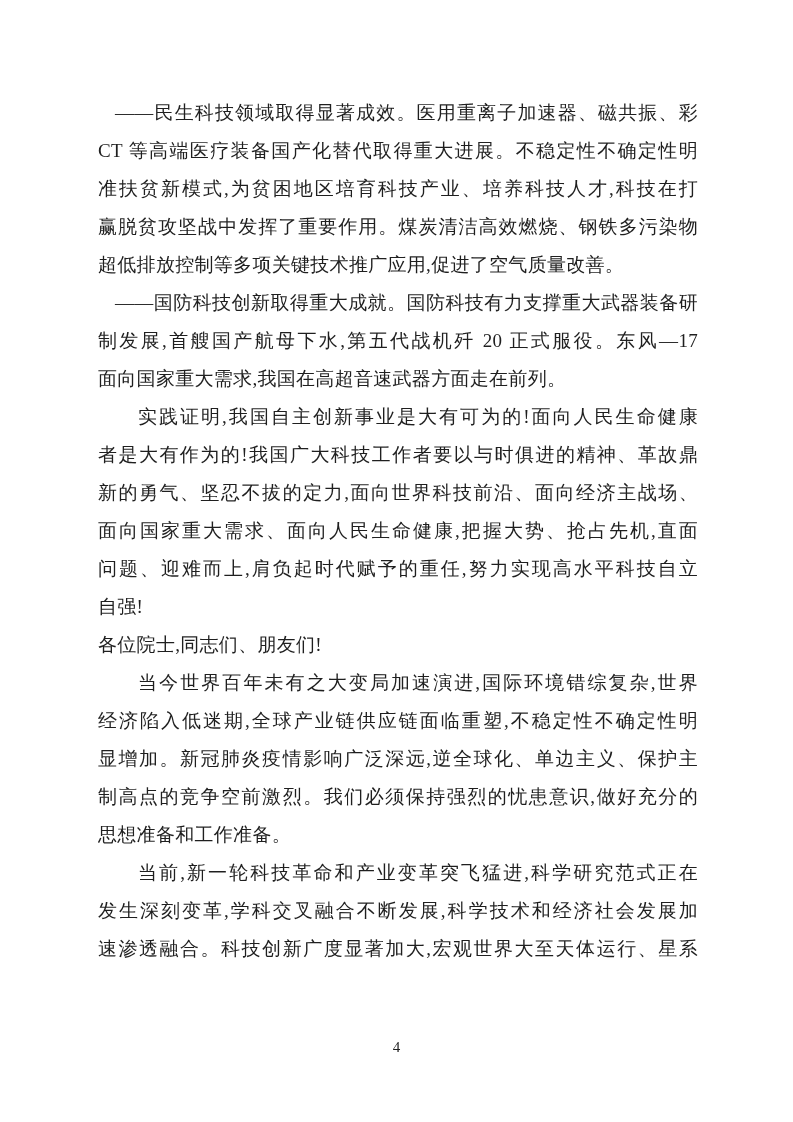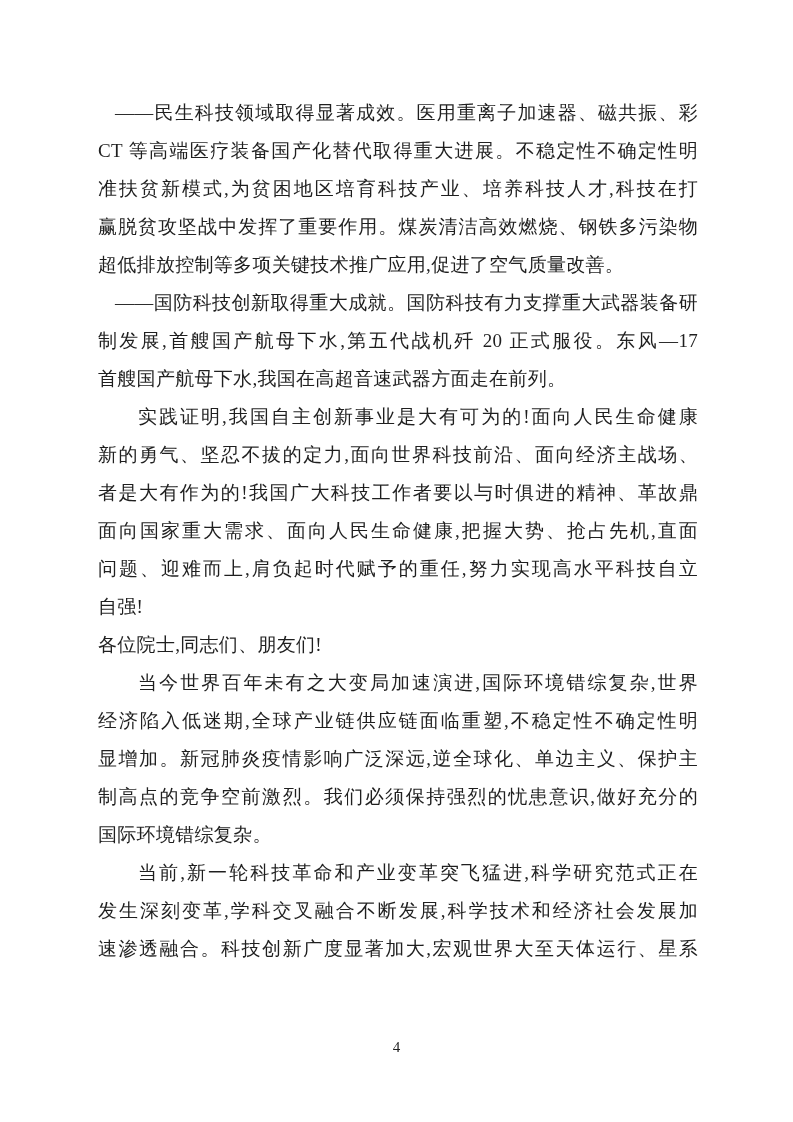--- a/index.html
+++ b/index.html
@@ -57,31 +57,31 @@
 
 <div class="page">
   <div class="content">
       <div class="line just indent-dash">——民生科技领域取得显著成效。医用重离子加速器、磁共振、彩超、</div>
       <div class="line just">CT 等高端医疗装备国产化替代取得重大进展。不稳定性不确定性明</div>
       <div class="line just">准扶贫新模式,为贫困地区培育科技产业、培养科技人才,科技在打</div>
       <div class="line just">赢脱贫攻坚战中发挥了重要作用。煤炭清洁高效燃烧、钢铁多污染物</div>
       <div class="line nat">超低排放控制等多项关键技术推广应用,促进了空气质量改善。</div>
       <div class="line just indent-dash">——国防科技创新取得重大成就。国防科技有力支撑重大武器装备研</div>
       <div class="line just">制发展,首艘国产航母下水,第五代战机歼 20 正式服役。东风—17</div>
-      <div class="line nat">首艘国产航母下水,我国在高超音速武器方面走在前列。</div>
+      <div class="line nat">面向国家重大需求,我国在高超音速武器方面走在前列。</div>
       <div class="line just indent-para">实践证明,我国自主创新事业是大有可为的!面向人民生命健康</div>
+      <div class="line just">者是大有作为的!我国广大科技工作者要以与时俱进的精神、革故鼎</div>
       <div class="line just">新的勇气、坚忍不拔的定力,面向世界科技前沿、面向经济主战场、</div>
-      <div class="line just">者是大有作为的!我国广大科技工作者要以与时俱进的精神、革故鼎</div>
       <div class="line just">面向国家重大需求、面向人民生命健康,把握大势、抢占先机,直面</div>
       <div class="line just">问题、迎难而上,肩负起时代赋予的重任,努力实现高水平科技自立</div>
       <div class="line nat">自强!</div>
       <div class="line nat">各位院士,同志们、朋友们!</div>
       <div class="line just indent-para">当今世界百年未有之大变局加速演进,国际环境错综复杂,世界</div>
       <div class="line just">经济陷入低迷期,全球产业链供应链面临重塑,不稳定性不确定性明</div>
       <div class="line just">显增加。新冠肺炎疫情影响广泛深远,逆全球化、单边主义、保护主</div>
       <div class="line just">制高点的竞争空前激烈。我们必须保持强烈的忧患意识,做好充分的</div>
-      <div class="line nat">国际环境错综复杂。</div>
+      <div class="line nat">思想准备和工作准备。</div>
       <div class="line just indent-para">当前,新一轮科技革命和产业变革突飞猛进,科学研究范式正在</div>
       <div class="line just">发生深刻变革,学科交叉融合不断发展,科学技术和经济社会发展加</div>
       <div class="line just">速渗透融合。科技创新广度显著加大,宏观世界大至天体运行、星系</div>
     </div>
   <div class="pagenum">4</div>
 </div>
 
 </body></html>

